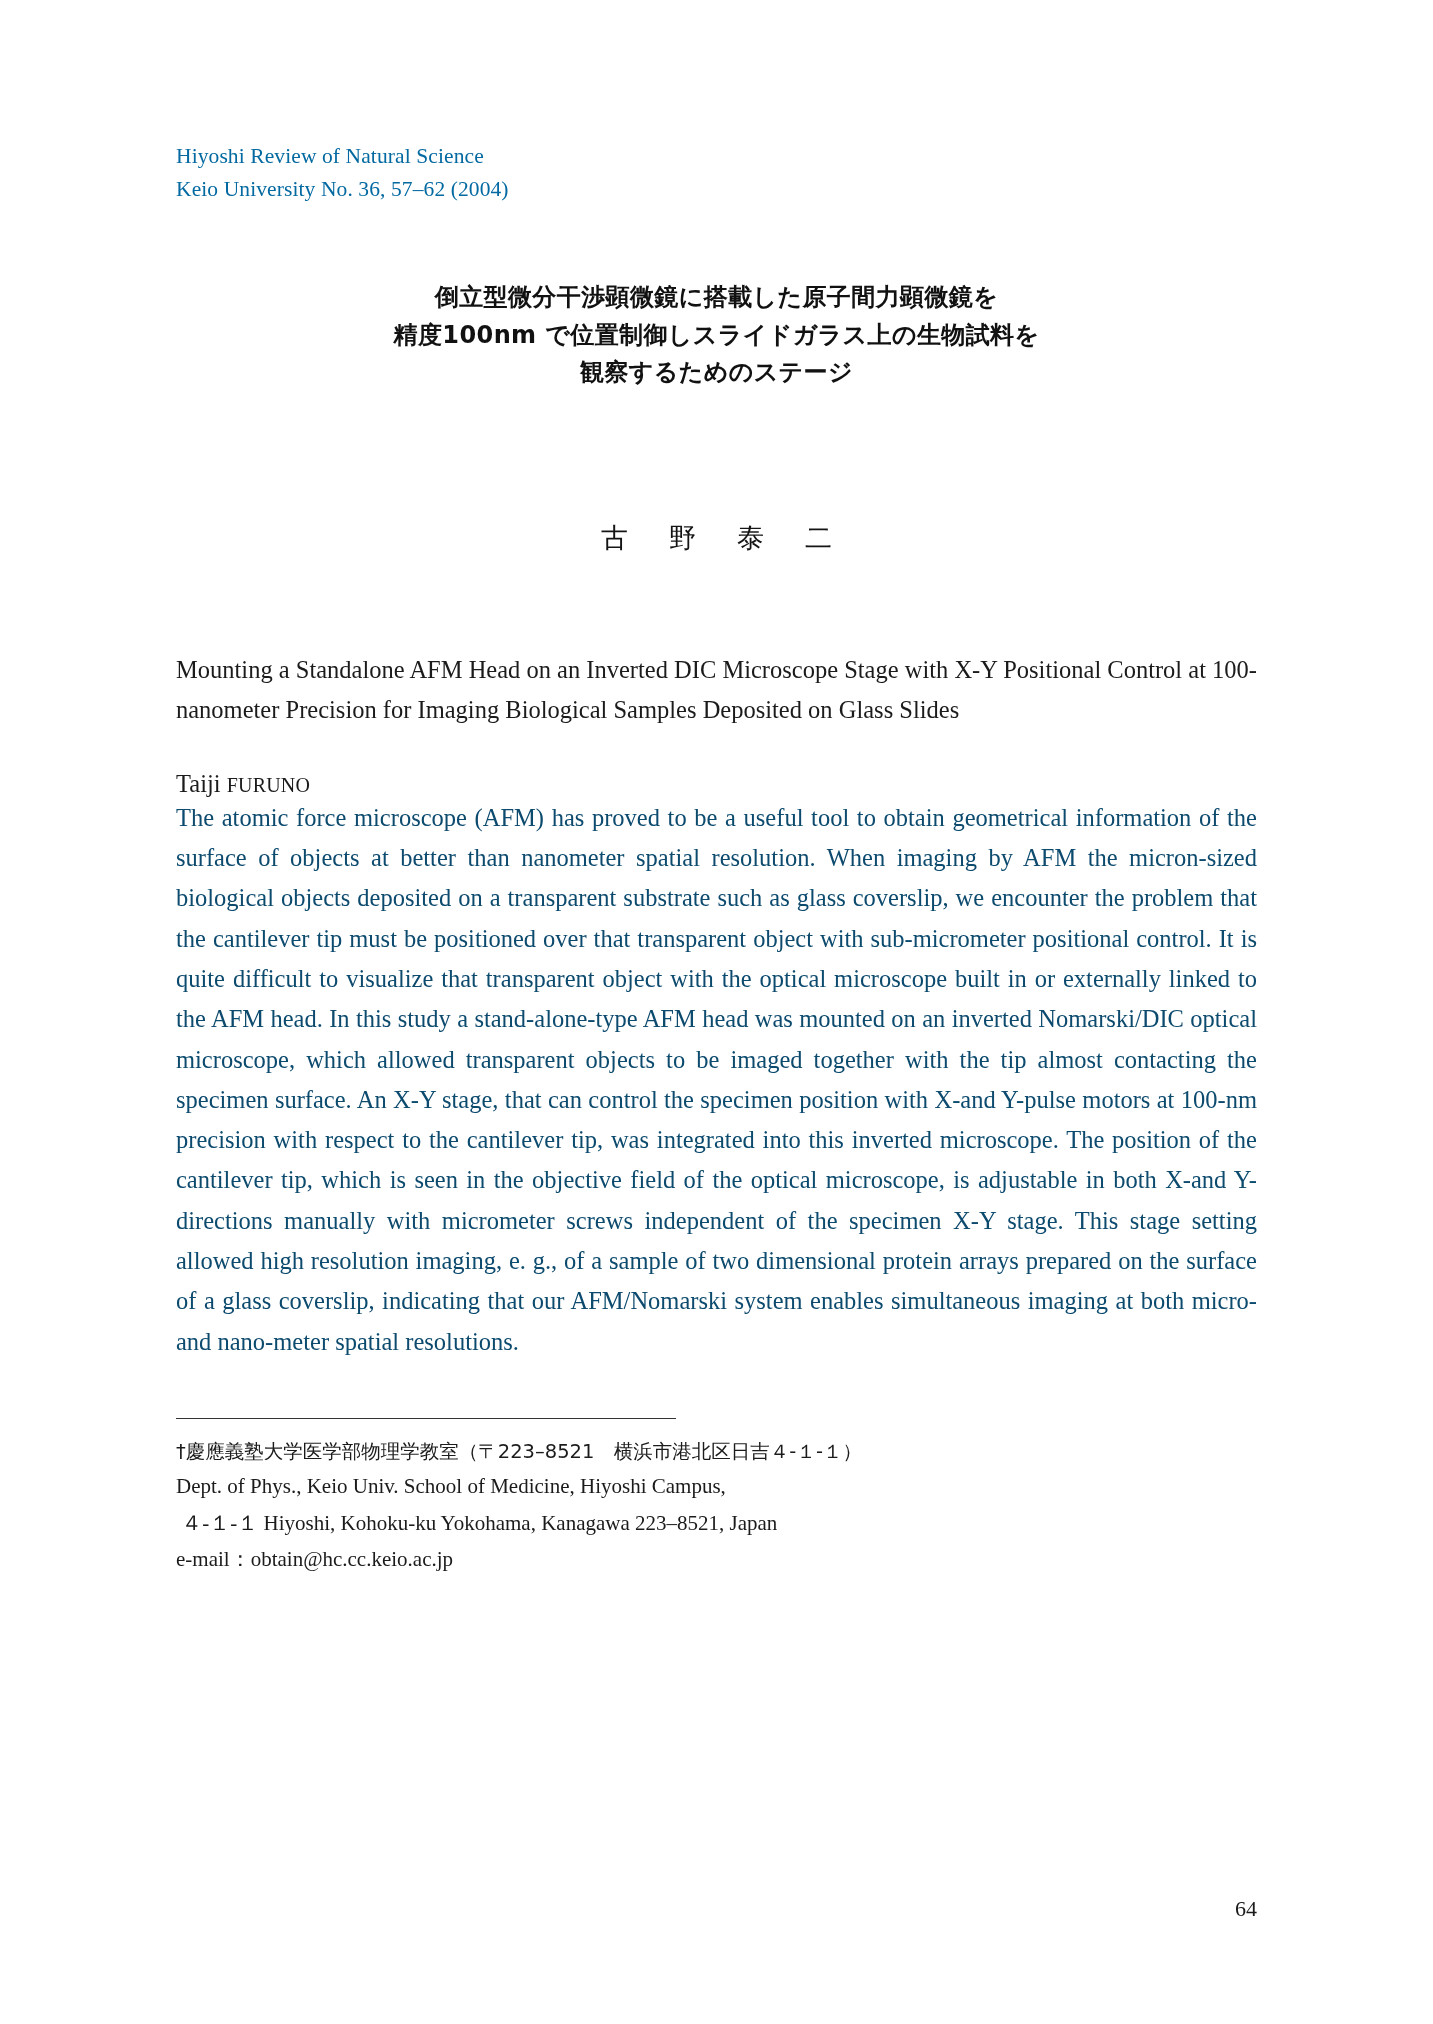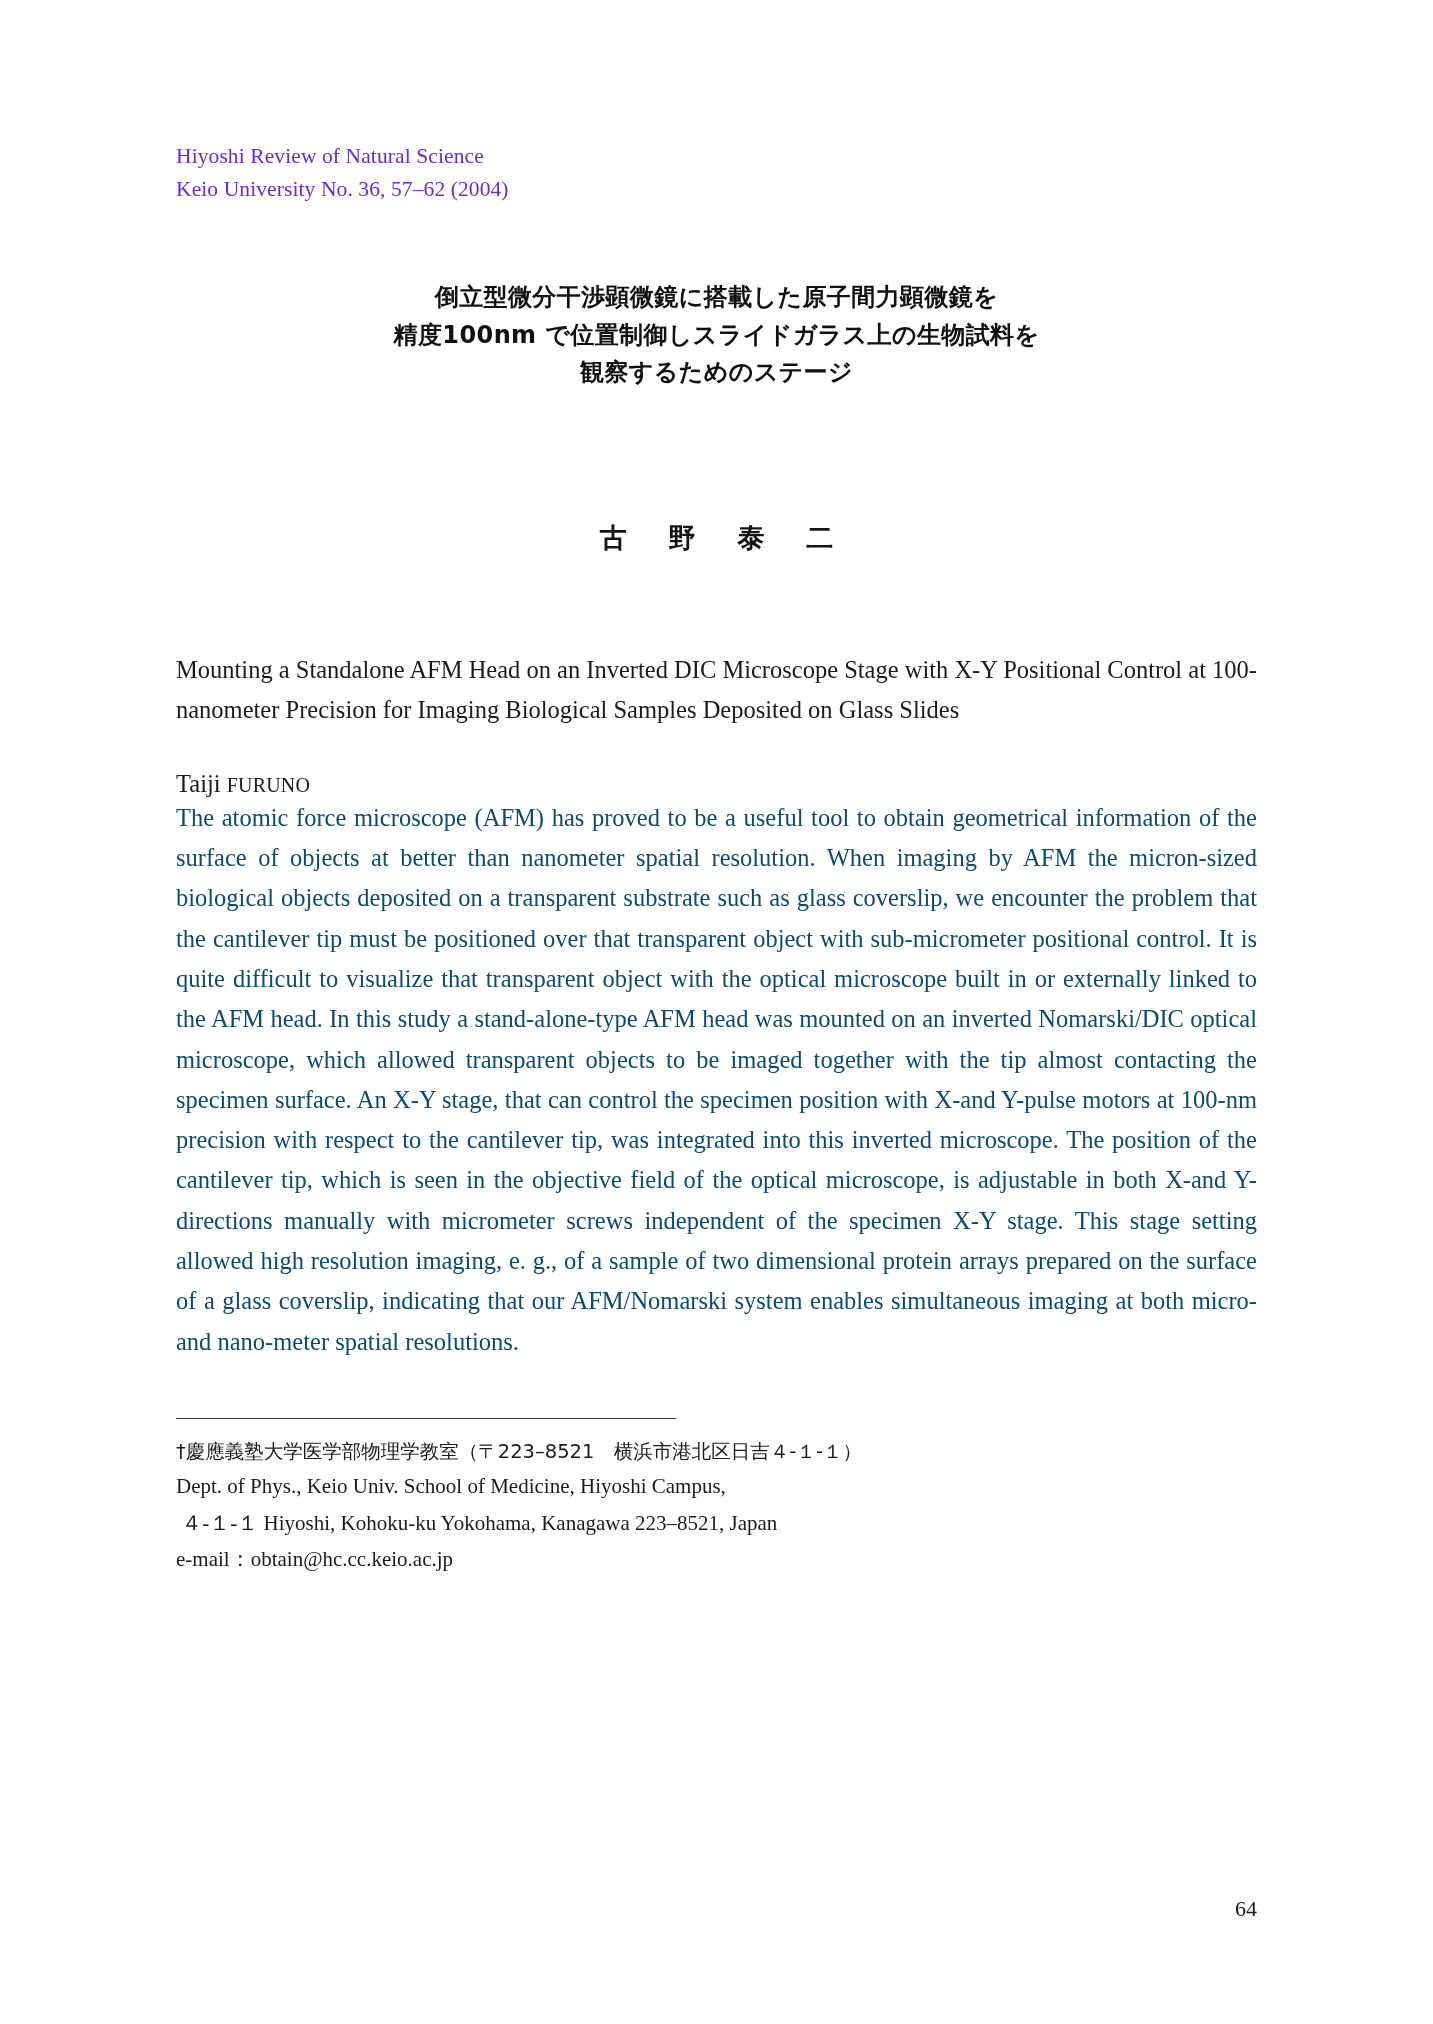--- a/index.html
+++ b/index.html
@@ -20,21 +20,21 @@
     left: 0; top: 0;
     width: 1433px;
     height: 2024px;
     box-sizing: border-box;
     padding: 140px 176px 0 176px;
   }
   .journal-header {
     font-family: "Liberation Serif", serif;
     font-size: 21.5px;
     line-height: 1.55;
-    color: #6d28d9;
+    color: #0369a1;
     letter-spacing: 0.1px;
   }
   .journal-header div {
     white-space: pre;
   }
   .title-ja {
     margin-top: 72px;
     text-align: center;
     font-family: "DejaVu Sans", sans-serif;
     font-size: 24px;
@@ -44,21 +44,21 @@
     letter-spacing: 0.4px;
   }
   .title-ja div {
     white-space: pre;
   }
   .author-ja {
     margin-top: 128px;
     text-align: center;
     font-family: "DejaVu Sans", sans-serif;
     font-size: 27px;
-    font-weight: 700;
+    font-weight: 400;
     letter-spacing: 0.6em;
     text-indent: 0.6em;
     color: #141414;
   }
   .title-en {
     margin-top: 94px;
     font-size: 24.5px;
     line-height: 1.62;
     text-align: justify;
     text-justify: inter-word;

